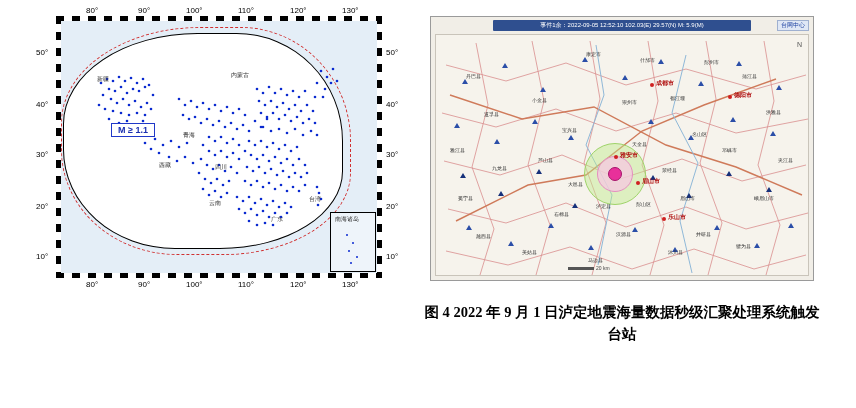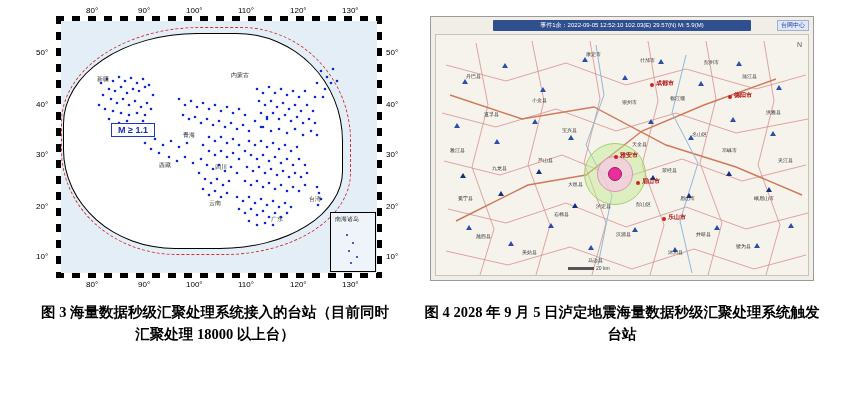--- a/index.html
+++ b/index.html
@@ -591,21 +591,20 @@
           </svg>
         </div>
       </div>
 
       <div class="neatline-top"></div>
       <div class="neatline-bottom"></div>
       <div class="neatline-left"></div>
       <div class="neatline-right"></div>
     </div>
 
-    <div class="caption" id="cap-left">图 3  海量数据秒级汇聚处理系统接入的台站（目前同时汇聚处理 18000 以上台）</div>
   </div>
 
   <div class="figure-block" id="fig-right">
 
     <div class="map-right-wrap">
       <div class="app-window">
 
         <div class="app-titlebar">事件1余：2022-09-05 12:52:10 102.03(E) 29.57(N) M: 5.9(M)</div>
         <div class="corner-tag">台网中心</div>
 
@@ -724,16 +723,16 @@
           <div class="lbl" style="left:200px; top:166px;">彭山区</div>
 
           <div class="compass">N</div>
           <div class="scalebar">
             <span class="bar"></span><span>20 km</span>
           </div>
         </div>
       </div>
     </div>
 
-    <div class="caption" id="cap-right">图 4 2028 年 9 月 5 日泸定地震海量数据秒级汇聚处理系统触发台站</div>
+    <div class="caption" id="cap-right">图 4 2022 年 9 月 1 日泸定地震海量数据秒级汇聚处理系统触发台站</div>
   </div>
 
 </div>
 
 </body></html>

